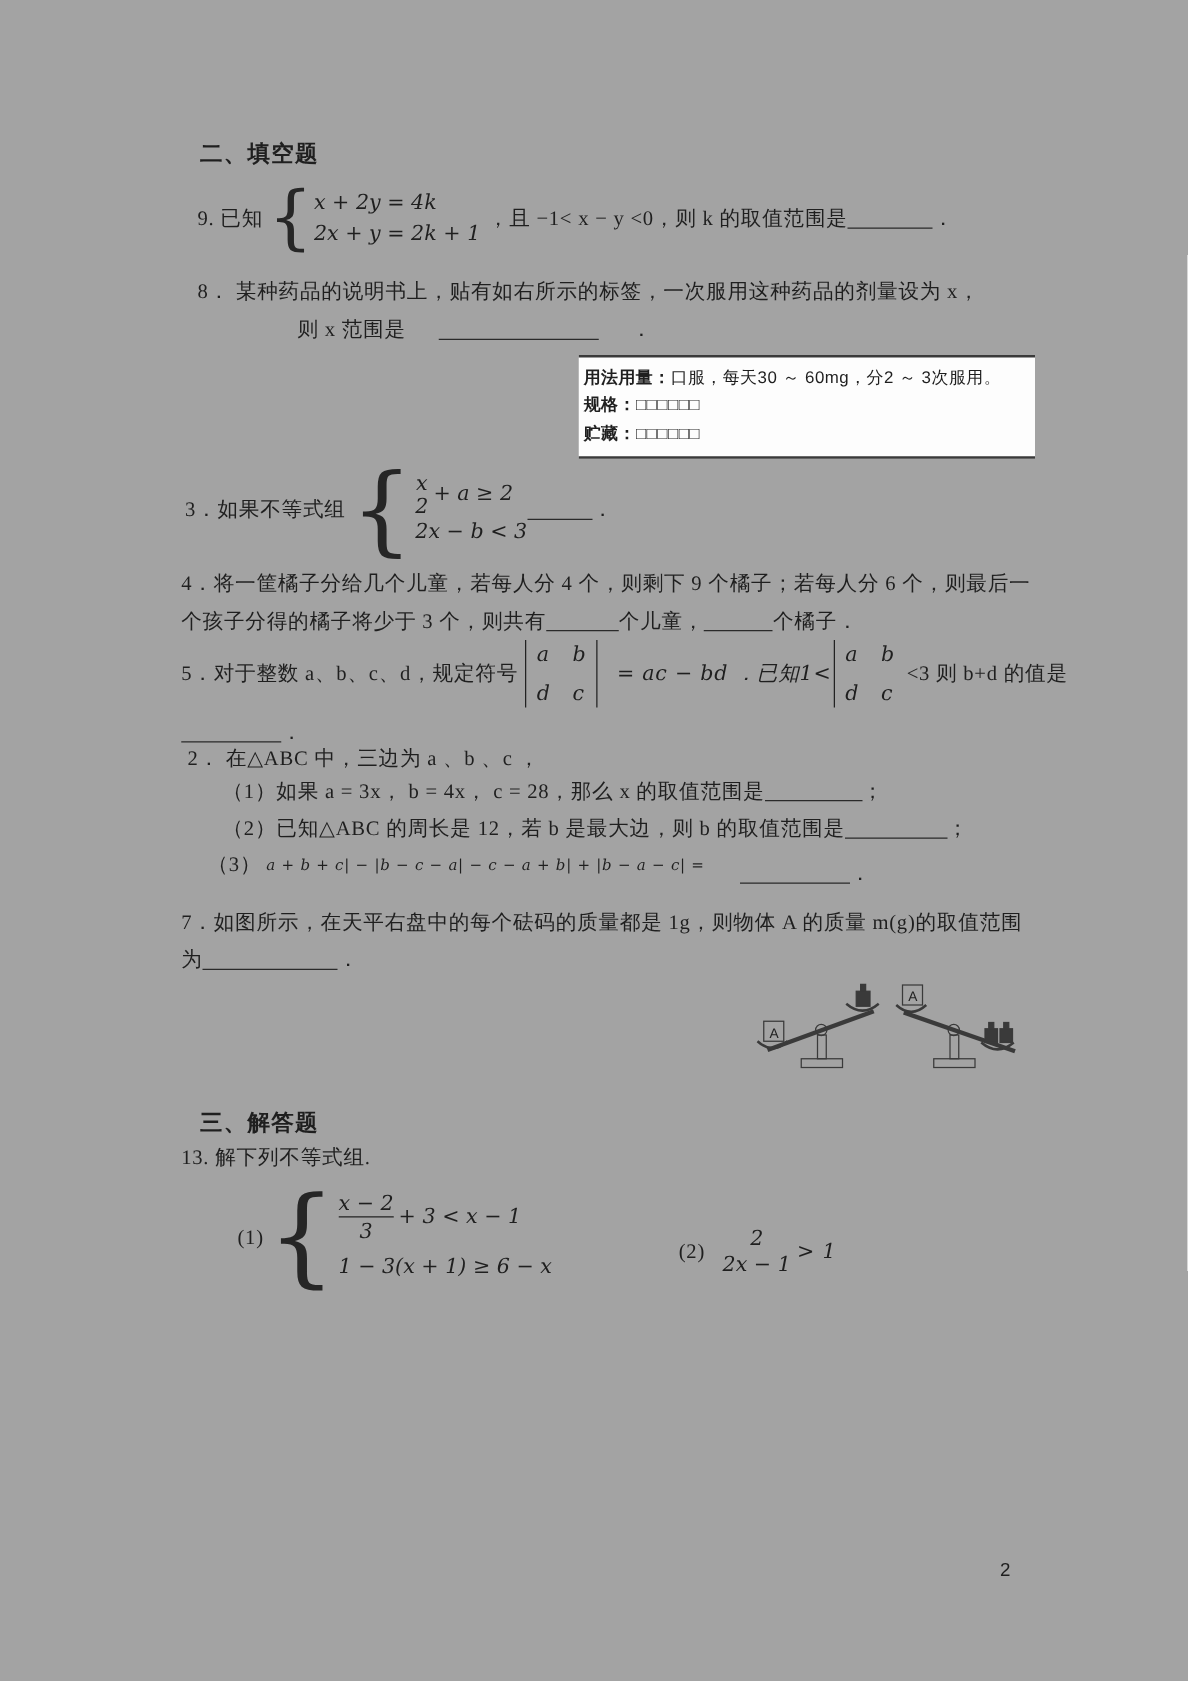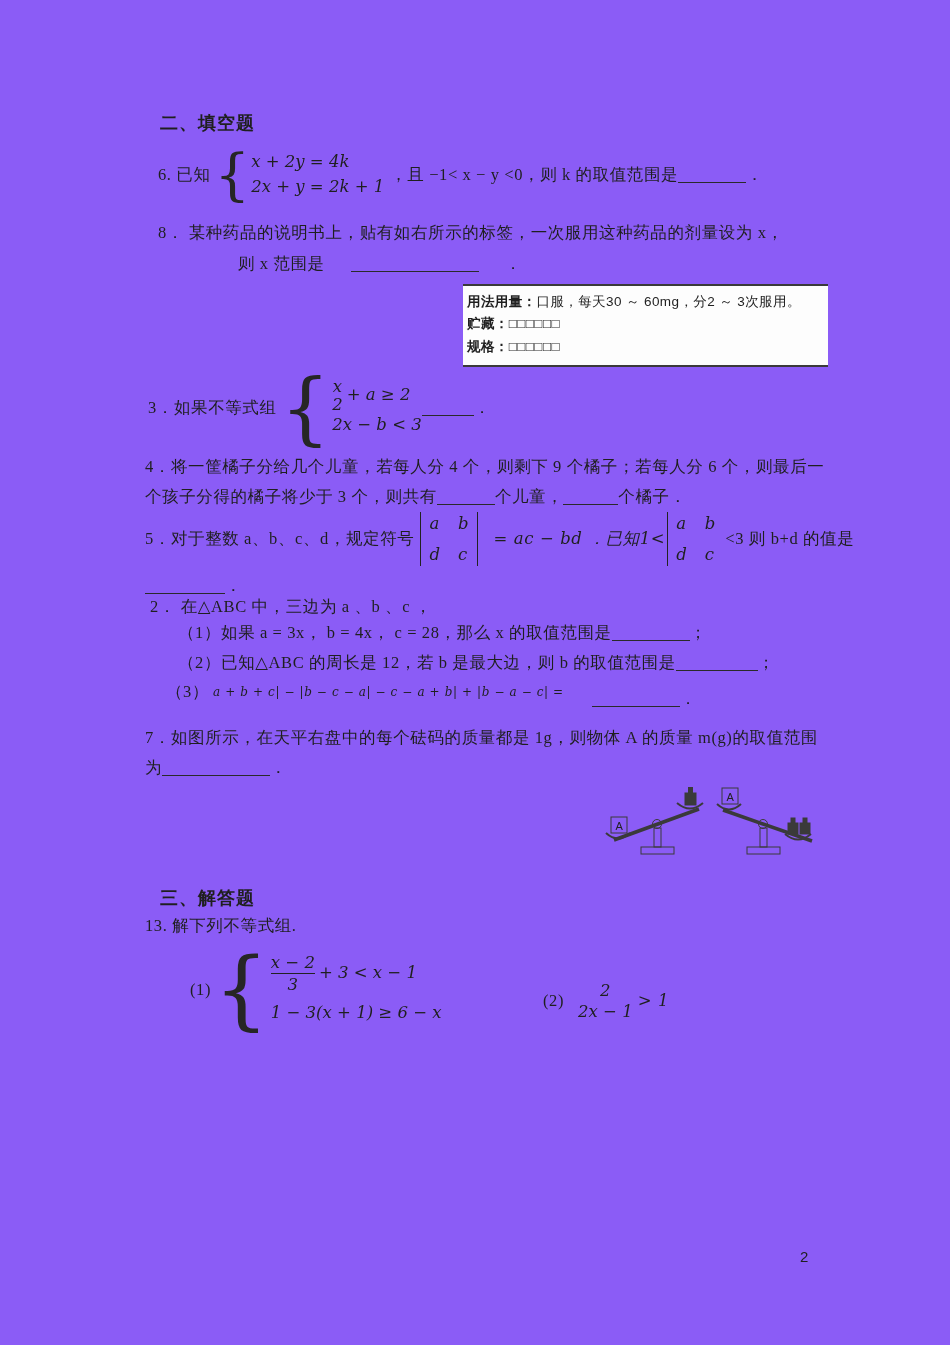--- a/index.html
+++ b/index.html
@@ -1,16 +1,16 @@
 <!DOCTYPE html>
 <html><head>
 <meta charset="utf-8">
 <style>
   html,body{margin:0;padding:0;background:#ffffff;}
-  .sheet{position:relative;width:950px;height:1345px;background:#8b5cf6;overflow:hidden;
+  .sheet{position:relative;width:950px;height:1345px;background:#a3a3a3;overflow:hidden;
          font-family:"Liberation Serif","DejaVu Serif",serif;color:#1f1f1f;}
   .abs{position:absolute;}
   .line{font-size:16.5px;letter-spacing:0.6px;line-height:1.35;white-space:nowrap;}
   .heading{font-size:18px;font-weight:bold;letter-spacing:1px;
            font-family:"Liberation Sans","DejaVu Sans",sans-serif;}
   .it{font-style:italic;font-family:"DejaVu Serif",serif;}
   .blank{display:inline-block;border-bottom:1.4px solid #2a2a2a;height:15px;
          vertical-align:-2px;}
   .row{display:flex;align-items:center;}
   .brace{font-family:"DejaVu Serif",serif;font-weight:300;color:#262626;line-height:0.85;}
@@ -34,21 +34,21 @@
   svg text{font-family:"Liberation Sans","DejaVu Sans",sans-serif;font-size:11px;fill:#222;}
 </style>
 </head>
 <body>
 
 <div class="sheet">
 
   <div class="abs heading" style="left:160px;top:111px;">二、填空题</div>
 
   <div class="abs row" style="left:158px;top:143px;height:64px;">
-    <span class="line">6. 已知</span>
+    <span class="line">9. 已知</span>
     <span class="brace" style="font-size:56px;margin:0 1px 0 4px;">{</span>
     <span class="sys">
       <span class="sline it">x + 2y = 4k</span>
       <span class="sline it">2x + y = 2k + 1</span>
     </span>
     <span class="line" style="margin-left:6px;">，且 −1&lt; x − y &lt;0，则 k 的取值范围是</span>
     <span class="blank" style="width:68px;"></span>
     <span class="line">．</span>
   </div>
 
@@ -57,24 +57,24 @@
     <span class="line">则 x 范围是</span>
     <span class="blank" style="width:128px;"></span>
     <span class="line">．</span>
   </div>
 
   <div class="abs labelbox" style="left:463px;top:284px;width:357px;">
     <div class="ll">
       <span class="fld">用法用量：</span><span>口服，每天30 ～ 60mg，分2 ～ 3次服用。</span>
     </div>
     <div class="ll">
-      <span class="fld">贮藏：</span><span>□□□□□□</span>
+      <span class="fld">规格：</span><span>□□□□□□</span>
     </div>
     <div class="ll">
-      <span class="fld">规格：</span><span>□□□□□□</span>
+      <span class="fld">贮藏：</span><span>□□□□□□</span>
     </div>
   </div>
 
   <div class="abs row" style="left:148px;top:364px;height:88px;">
     <span class="line">3．如果不等式组</span>
     <span class="brace" style="font-size:78px;margin:0 2px 0 4px;">{</span>
     <span class="sys">
       <span class="sline row">
         <span class="stack it">
           <span>x</span>

